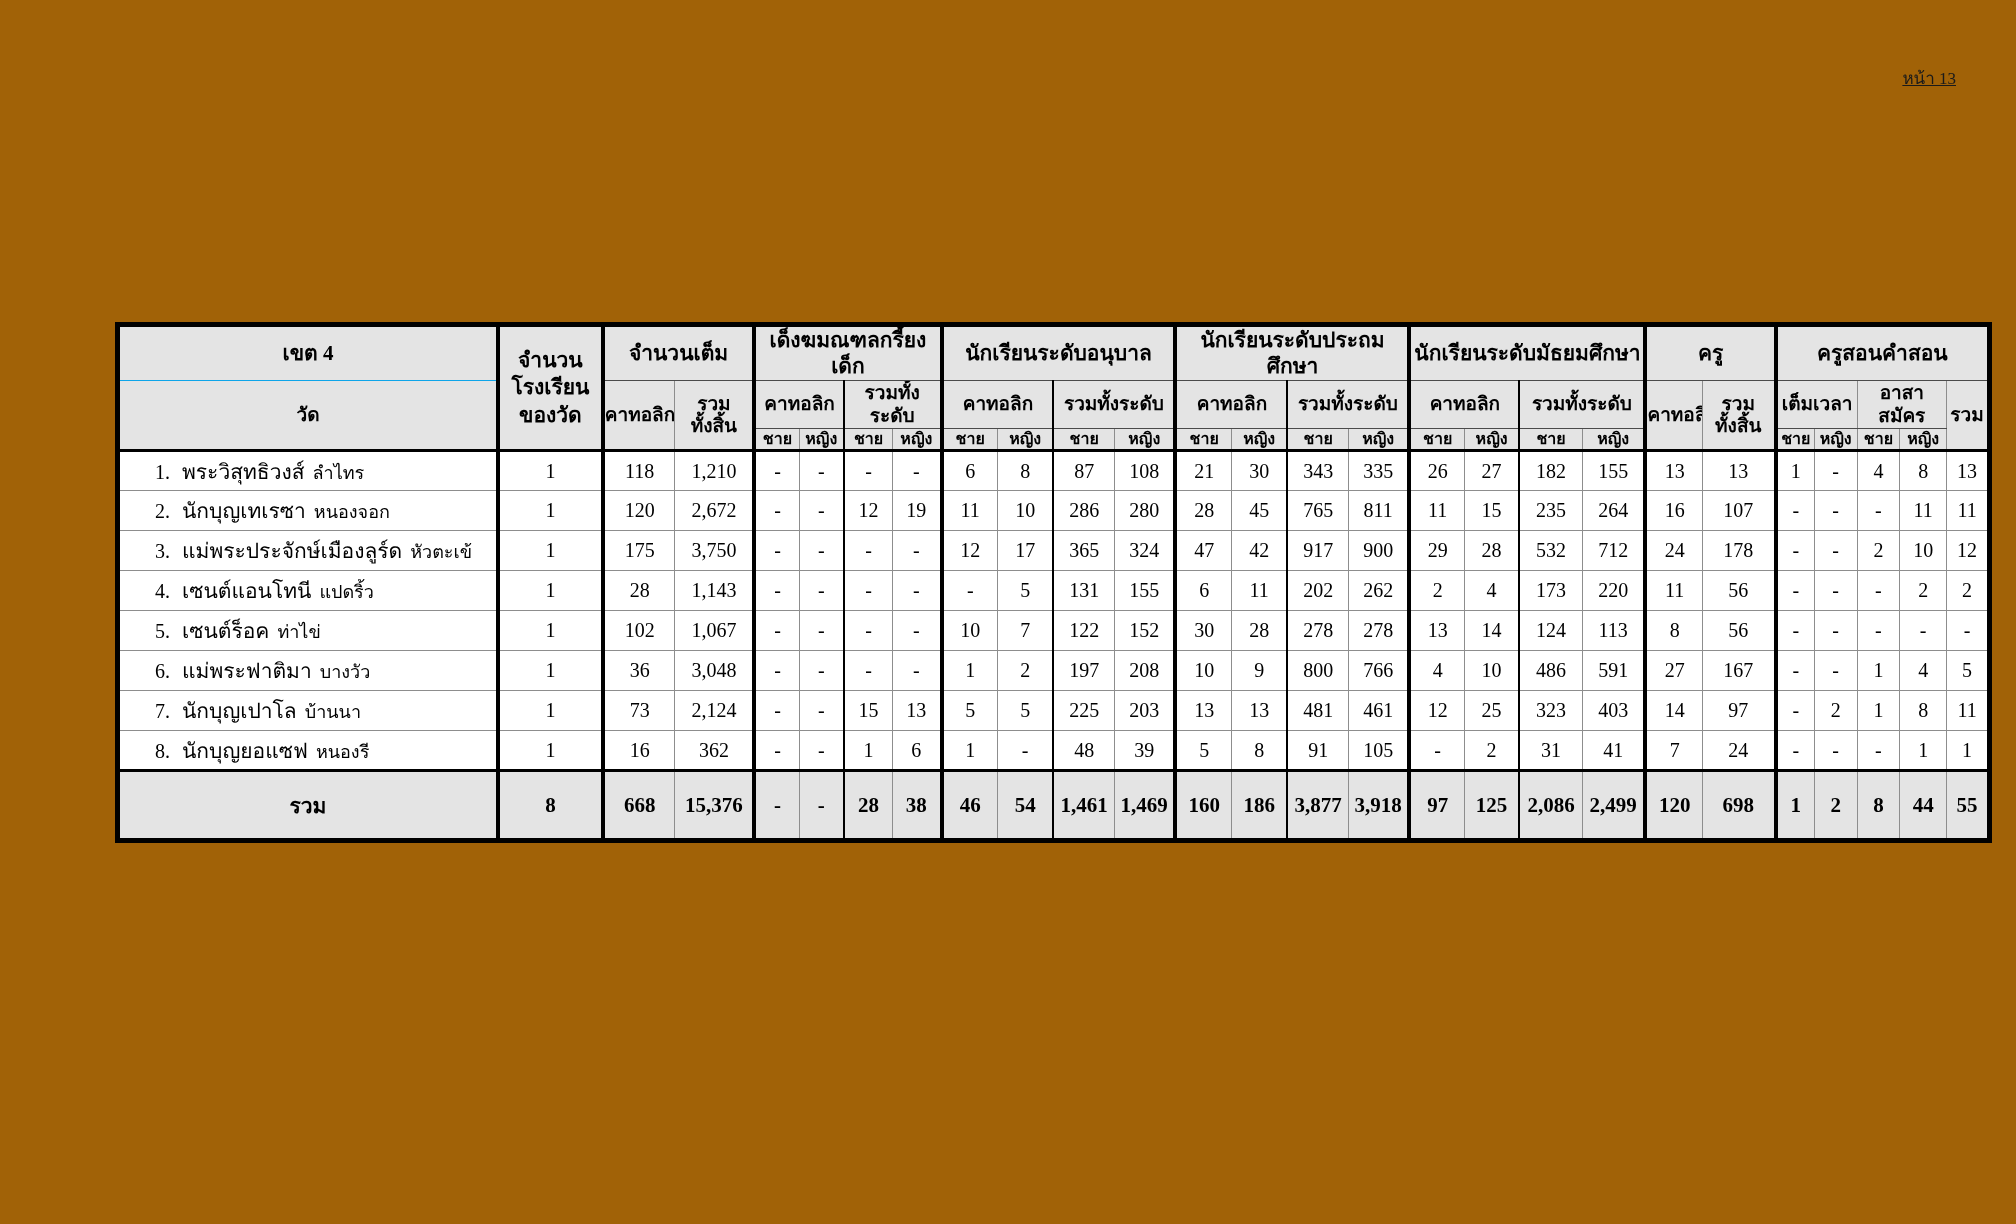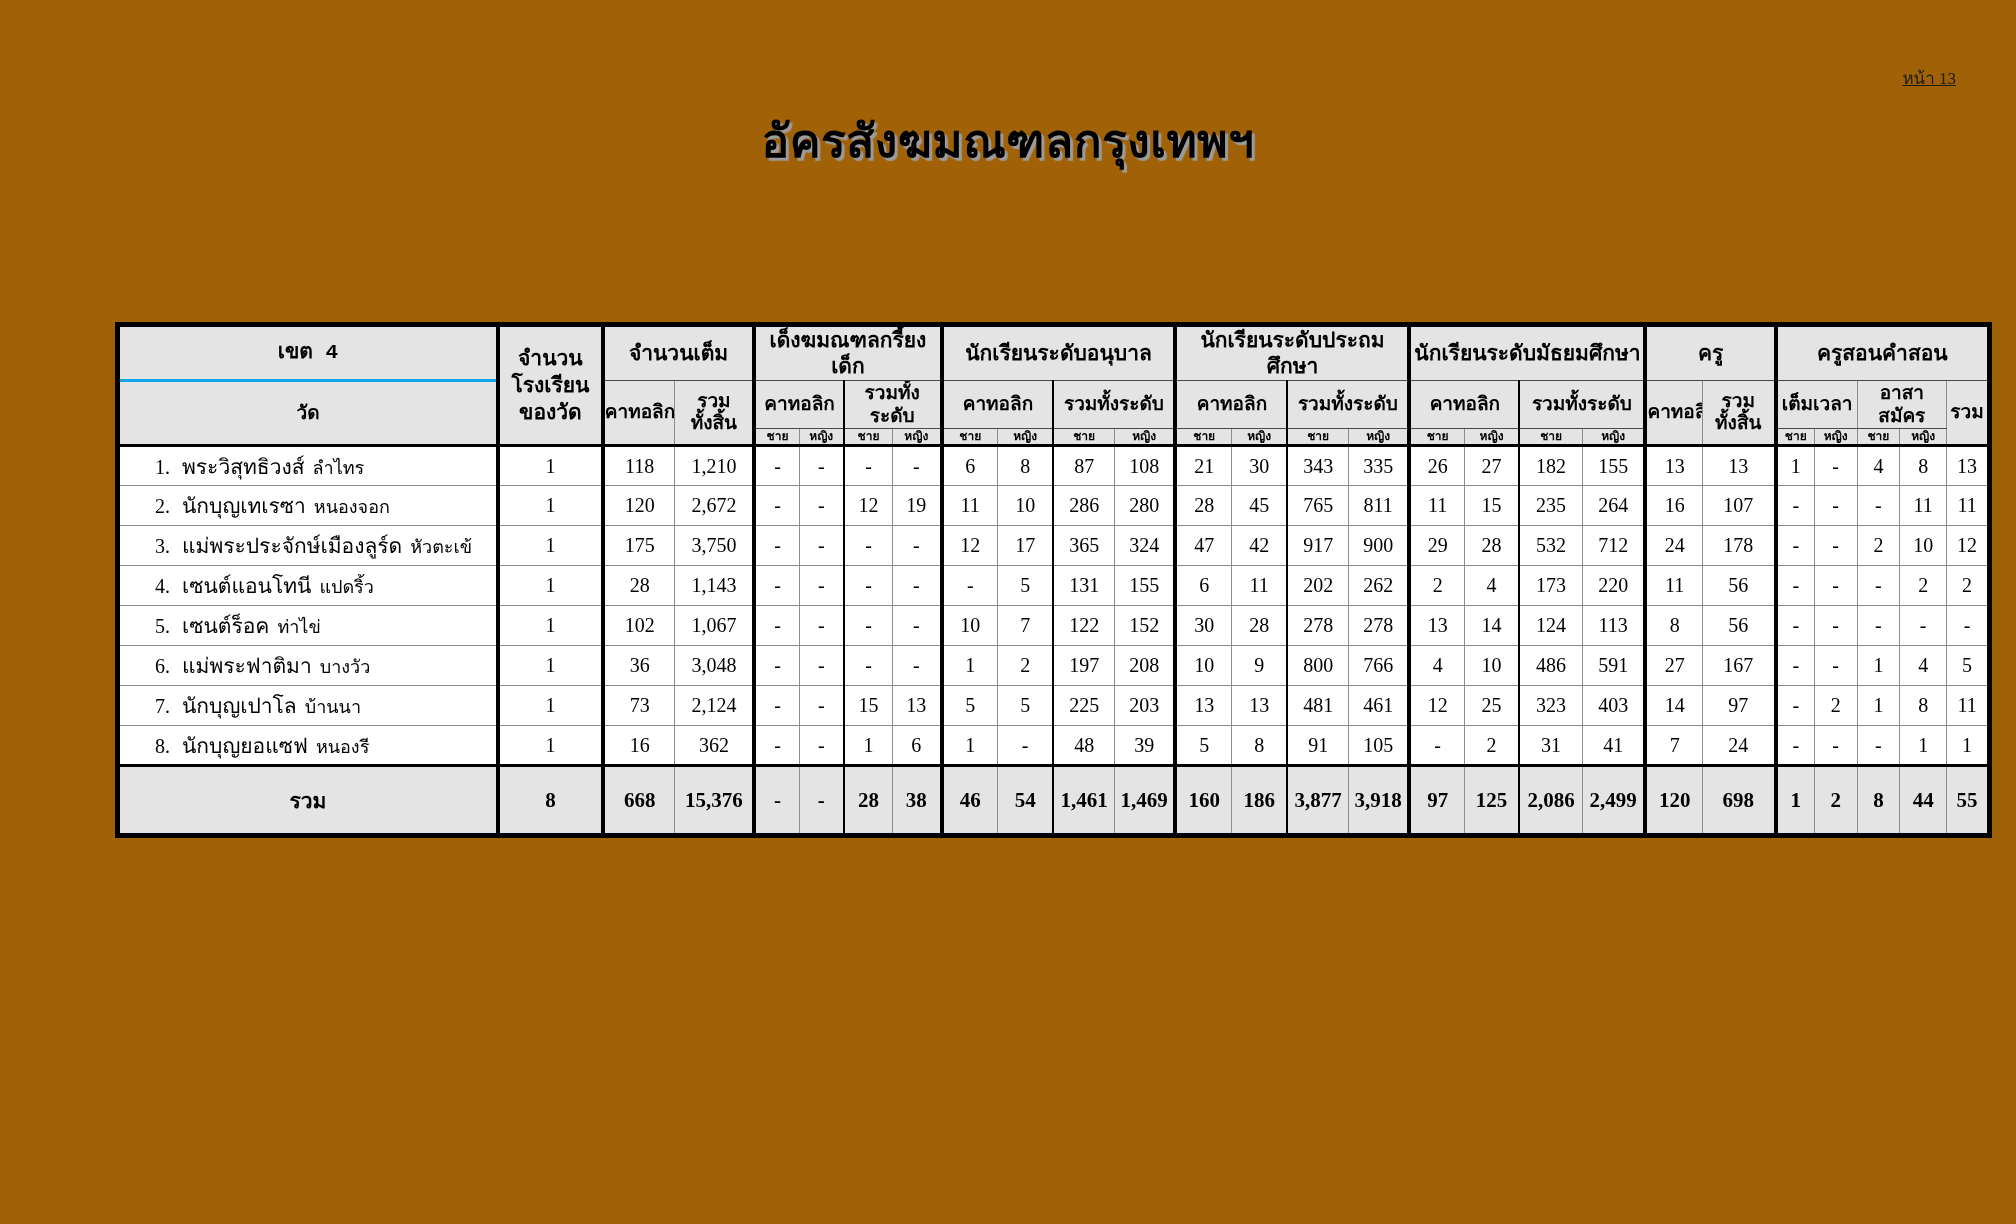--- a/index.html
+++ b/index.html
@@ -24,52 +24,51 @@
   }
   .tablewrap { position:absolute; top:322px; left:115px; }
   table {
     border-collapse:collapse; table-layout:fixed; width:1877px;
     border:5px solid #000;
   }
   th, td { vertical-align:middle; text-align:center; overflow:hidden; }
   thead th { background:#e4e4e4; font-weight:bold; line-height:1.25; }
   tr.hrow1 th { height:48px; font-size:21px; }
   tr.hrow2 th { height:33px; font-size:19px; }
-  tr.hrow3 th { height:14px; font-size:12px; }
+  tr.hrow3 th { height:14px; font-size:16px; }
   .zone  { font-size:28px; }
   .church{ font-size:23px; }
   .hsc   { font-size:20px; line-height:1.3; }
   .two   { line-height:1.15; }
   
   .bg { border-right:4px solid #000; }   
   .bs { border-right:2px solid #000; }   
   .bt { border-right:1px solid #8d8d8d; }
   
   .hb  { border-bottom:1px solid #4a4a4a; }
-  .hbg { border-bottom:3px solid #0ea5e9;font-family:Liberation Mono, monospace; }
+  .hbg { border-bottom:1px solid #0ea5e9; }
   
   tbody td { height:40px; font-size:20px; border-bottom:1px solid #8d8d8d; background:#fff; }
   tbody tr:first-child td { border-top:3px solid #000; }
   tbody td.namecell { text-align:left; padding-left:14px; white-space:nowrap; }
   .no  { display:inline-block; min-width:36px; text-align:right; margin-right:12px; font-size:20px; }
   .nm  { font-size:21px; }
   .loc { font-size:18px; margin-left:8px; }
   tr.total td {
     height:70px; background:#e4e4e4; font-weight:bold; font-size:21px;
     border-top:3px solid #000; border-bottom:none;
   }
   tr.total td.namecell { text-align:center; padding-left:0; }
 </style>
 </head>
 <body>
 
 <div class="page">
 
   <div class="pageno">หน้า 13</div>
-  <div class="title">อัครสังฆมณฑลกรุงเทพฯ</div>
 
   <div class="tablewrap">
     <table>
       <colgroup>
         <col style="width:374px">
           <col style="width:103px">
         <col style="width:71px">
           <col style="width:78px">
         <col style="width:44px">
           <col style="width:44px">

